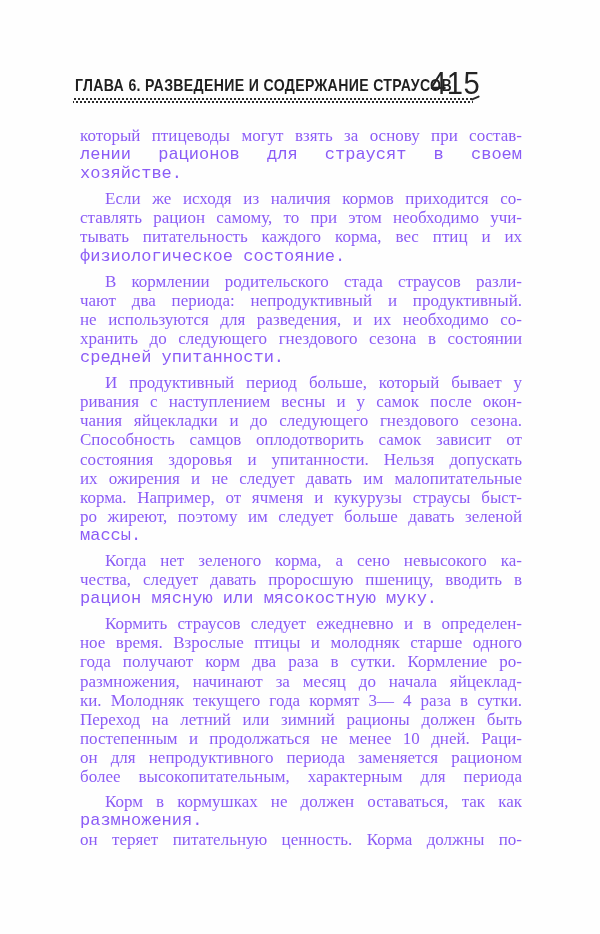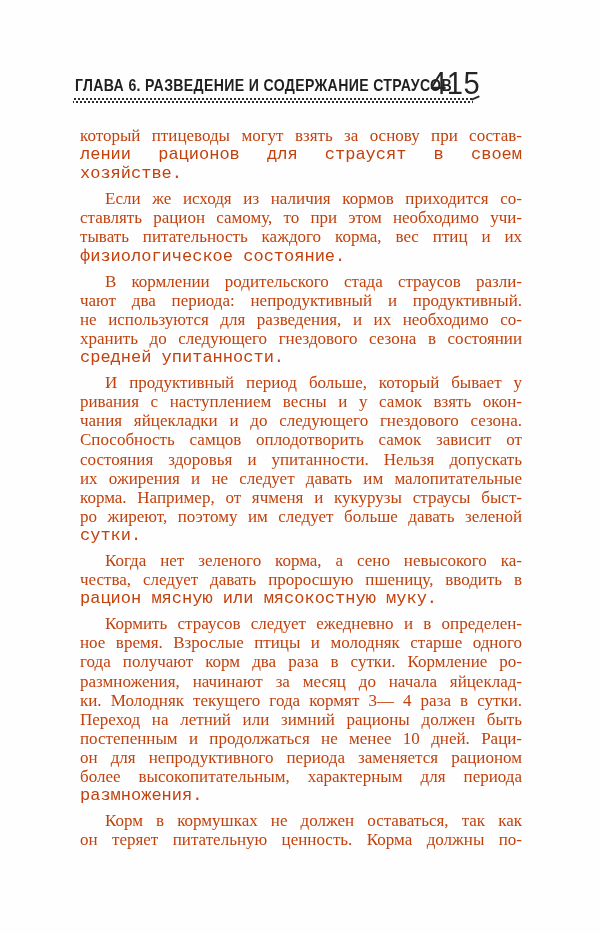--- a/index.html
+++ b/index.html
@@ -74,21 +74,21 @@
   }
   
   .page-text {
     position: absolute;
     left: 80px;
     top: 126px;
     width: 442px;
     font-family: "Liberation Serif", serif;
     font-size: 17px;
     line-height: 19.1px;
-    color: #c2410c;
+    color: #8b5cf6;
   }
   .line {
     text-align: justify;
     text-align-last: justify;
     white-space: normal;
   }
   .line.para-end {
     text-align-last: left;
     font-family: Liberation Mono, monospace;
   }
@@ -114,38 +114,38 @@
       <div class="line indent">Если же исходя из наличия кормов приходится со-</div>
       <div class="line">ставлять рацион самому, то при этом необходимо учи-</div>
       <div class="line">тывать питательность каждого корма, вес птиц и их</div>
       <div class="line para-end">физиологическое состояние.</div>
       <div class="line indent">В кормлении родительского стада страусов разли-</div>
       <div class="line">чают два периода: непродуктивный и продуктивный.</div>
       <div class="line">не используются для разведения, и их необходимо со-</div>
       <div class="line">хранить до следующего гнездового сезона в состоянии</div>
       <div class="line para-end">средней упитанности.</div>
       <div class="line indent">И продуктивный период больше, который бывает у</div>
-      <div class="line">ривания с наступлением весны и у самок взять окон-</div>
+      <div class="line">ривания с наступлением весны и у самок после окон-</div>
       <div class="line">чания яйцекладки и до следующего гнездового сезона.</div>
       <div class="line">Способность самцов оплодотворить самок зависит от</div>
       <div class="line">состояния здоровья и упитанности. Нельзя допускать</div>
       <div class="line">их ожирения и не следует давать им малопитательные</div>
       <div class="line">корма. Например, от ячменя и кукурузы страусы быст-</div>
       <div class="line">ро жиреют, поэтому им следует больше давать зеленой</div>
-      <div class="line para-end">сутки.</div>
+      <div class="line para-end">массы.</div>
       <div class="line indent">Когда нет зеленого корма, а сено невысокого ка-</div>
       <div class="line">чества, следует давать проросшую пшеницу, вводить в</div>
       <div class="line para-end">рацион мясную или мясокостную муку.</div>
       <div class="line indent">Кормить страусов следует ежедневно и в определен-</div>
       <div class="line">ное время. Взрослые птицы и молодняк старше одного</div>
       <div class="line">года получают корм два раза в сутки. Кормление ро-</div>
       <div class="line">размножения, начинают за месяц до начала яйцеклад-</div>
       <div class="line">ки. Молодняк текущего года кормят 3— 4 раза в сутки.</div>
       <div class="line">Переход на летний или зимний рационы должен быть</div>
       <div class="line">постепенным и продолжаться не менее 10 дней. Раци-</div>
       <div class="line">он для непродуктивного периода заменяется рационом</div>
       <div class="line">более высокопитательным, характерным для периода</div>
+      <div class="line indent">Корм в кормушках не должен оставаться, так как</div>
       <div class="line para-end">размножения.</div>
-      <div class="line indent">Корм в кормушках не должен оставаться, так как</div>
       <div class="line">он теряет питательную ценность. Корма должны по-</div>
     </div>
 
 </div>
 
 </body></html>

